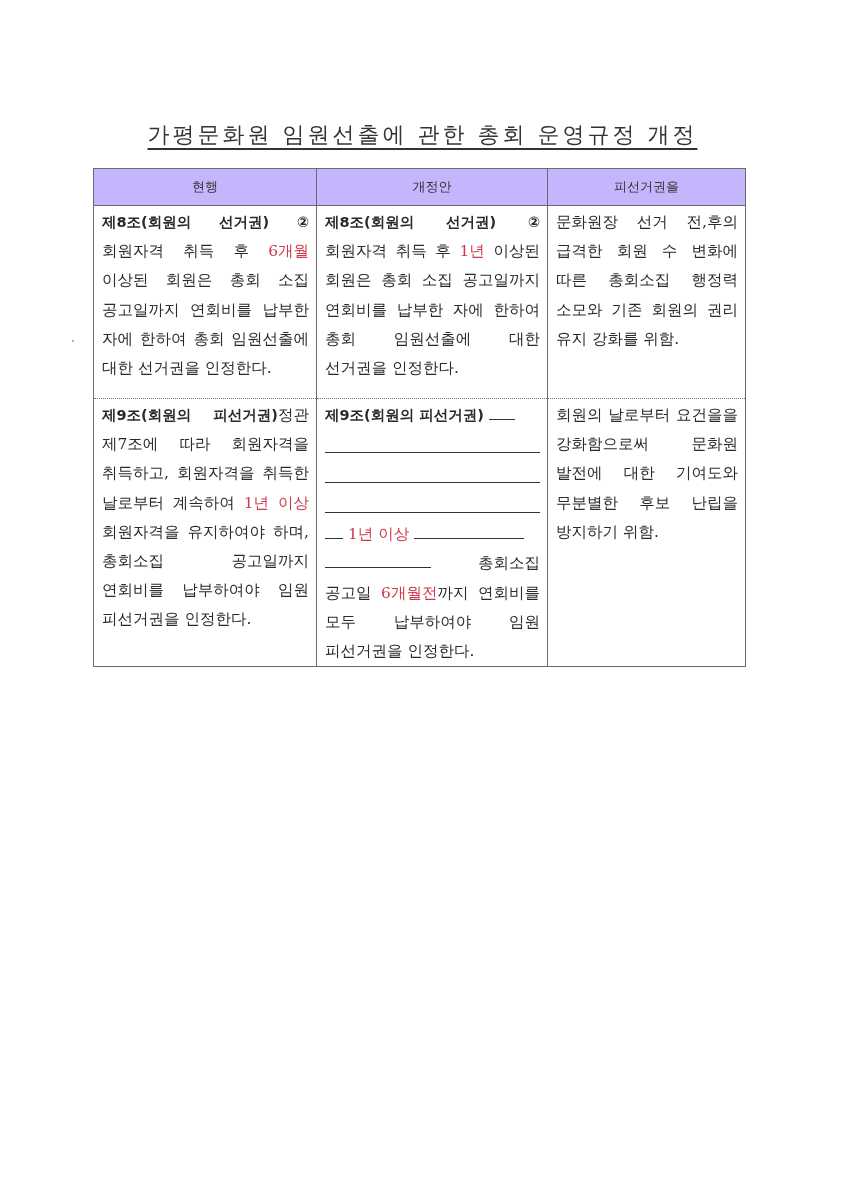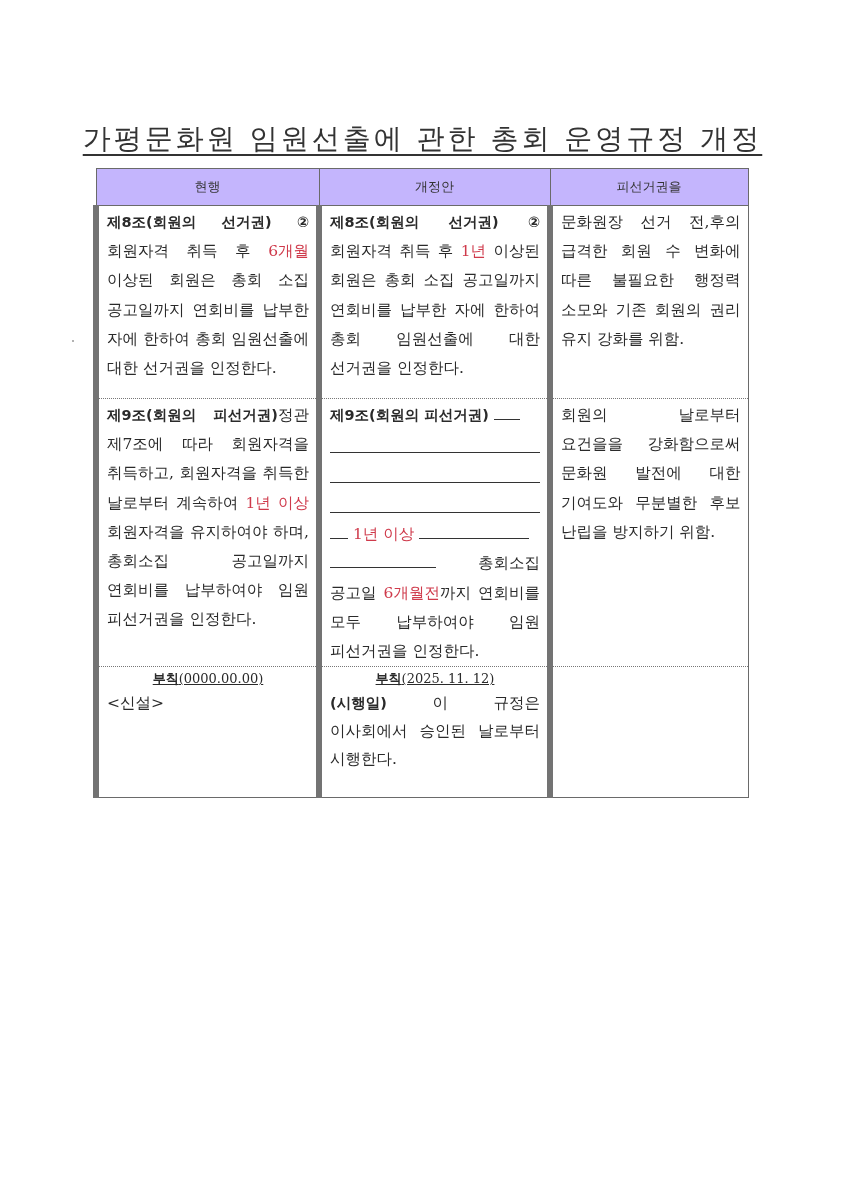--- a/index.html
+++ b/index.html
@@ -3,38 +3,38 @@
 <meta charset="utf-8">
 <style>
   html, body { margin: 0; padding: 0; }
   body {
     width: 845px; height: 1195px; background: #ffffff; position: relative; overflow: hidden;
     font-family: "DejaVu Serif", "Liberation Serif", serif; color: #2a2a2a;
   }
   .title {
     position: absolute; left: 0; width: 845px; top: 120px; text-align: center;
     font-family: "DejaVu Sans", "Liberation Sans", sans-serif;
-    font-size: 28px; letter-spacing: 3px; color: #333;
+    font-size: 22px; letter-spacing: 3px; color: #333;
   }
   .title span { text-decoration: underline; text-underline-offset: 6px; text-decoration-thickness: 1.5px; }
   table.rev {
     position: absolute; left: 93px; top: 168px; width: 652px;
     border-collapse: collapse; table-layout: fixed;
     border: 1.5px solid #6a6a6a;
   }
   table.rev col.c1 { width: 223px; }
   table.rev col.c2 { width: 231px; }
   table.rev col.c3 { width: 198px; }
   table.rev th {
     background: #c4b5fd; height: 36px; font-weight: normal;
     font-family: "DejaVu Sans", "Liberation Sans", sans-serif;
     font-size: 13px; color: #333; border: 1px solid #6a6a6a; padding: 0;
   }
   table.rev td {
-    vertical-align: top; border-left: 6px solid #737373; border-right: 1px solid #6a6a6a;
+    vertical-align: top; border-left: 1px solid #737373; border-right: 1px solid #6a6a6a;
     padding: 2px 7px 0 8px; font-size: 15.5px; line-height: 29.2px;
     text-align: justify; text-align-last: left; word-break: keep-all;
   }
   tr.r1 td { height: 190px; border-bottom: 1px dotted #777; }
   tr.r2 td { height: 258px; border-bottom: 1px dotted #777; }
   tr.r3 td { height: 128px; line-height: 28px; }
   .b { font-weight: bold; font-family: "DejaVu Sans", "Liberation Sans", sans-serif; font-size: 14.5px; }
   .red { color: #cf3a4b; }
   .blank { display: inline-block; border-bottom: 1px solid #333; height: 14px; vertical-align: baseline; }
   .line { display: block; border-bottom: 1px solid #333; height: 22px; margin-bottom: 7px; }
@@ -58,31 +58,26 @@
     <tr>
       <th>현행</th>
       <th>개정안</th>
       <th>피선거권을</th>
     </tr>
   </thead>
   <tbody>
     <tr class="r1">
       <td><span class="b">제8조(회원의 선거권) ②</span> <span>회원자격 취득 후 </span><span class="red">6개월</span><span> 이상된 회원은 총회 소집 공고일까지 연회비를 납부한 자에 한하여 총회 임원선출에 대한 선거권을 인정한다.</span></td>
       <td><span class="b">제8조(회원의 선거권) ②</span> <span>회원자격 취득 후 </span><span class="red">1년</span><span> 이상된 회원은 총회 소집 공고일까지 연회비를 납부한 자에 한하여 총회 임원선출에 대한 선거권을 인정한다.</span></td>
-      <td>문화원장 선거 전,후의 급격한 회원 수 변화에 따른 불필요한 행정력 소모와 기존 회원의 권리 유지 강화를 위함.</td>
+      <td>문화원장 선거 전,후의 급격한 회원 수 변화에 따른 총회소집 행정력 소모와 기존 회원의 권리 유지 강화를 위함.</td>
     </tr>
     <tr class="r2">
       <td><span class="b">제9조(회원의 피선거권)</span><span>정관 제7조에 따라 회원자격을 취득하고, 회원자격을 취득한 날로부터 계속하여 </span><span class="red">1년 이상</span><span> 회원자격을 유지하여야 하며, 총회소집 공고일까지 연회비를 납부하여야 임원 피선거권을 인정한다.</span></td>
       <td><span class="b">제9조(회원의 피선거권)</span> <span class="blank" style="width:26px"></span>
         <span class="line"></span>
         <span class="line"></span>
         <span class="line"></span>
         <span class="blank" style="width:18px"></span>&nbsp;<span class="red">1년 이상</span>&nbsp;<span class="blank" style="width:110px"></span><br>
         <span class="blank" style="width:106px"></span> <span>총회소집 공고일 </span><span class="red">6개월전</span><span>까지 연회비를 모두 납부하여야 임원 피선거권을 인정한다.</span></td>
       <td>회원의 날로부터 요건을을 강화함으로써 문화원 발전에 대한 기여도와 무분별한 후보 난립을 방지하기 위함.</td>
     </tr>
-    <tr class="r3">
-      <td><span class="center u"><b>부칙</b><span>(0000.00.00)</span></span><span>&lt;신설&gt;</span></td>
-      <td><span class="center u"><b>부칙</b><span>(2025. 11. 12)</span></span><span class="b">(시행일)</span><span> 이 규정은 이사회에서 승인된 날로부터 시행한다.</span></td>
-      <td></td>
-    </tr>
   </tbody>
 </table>
 
 </body></html>

